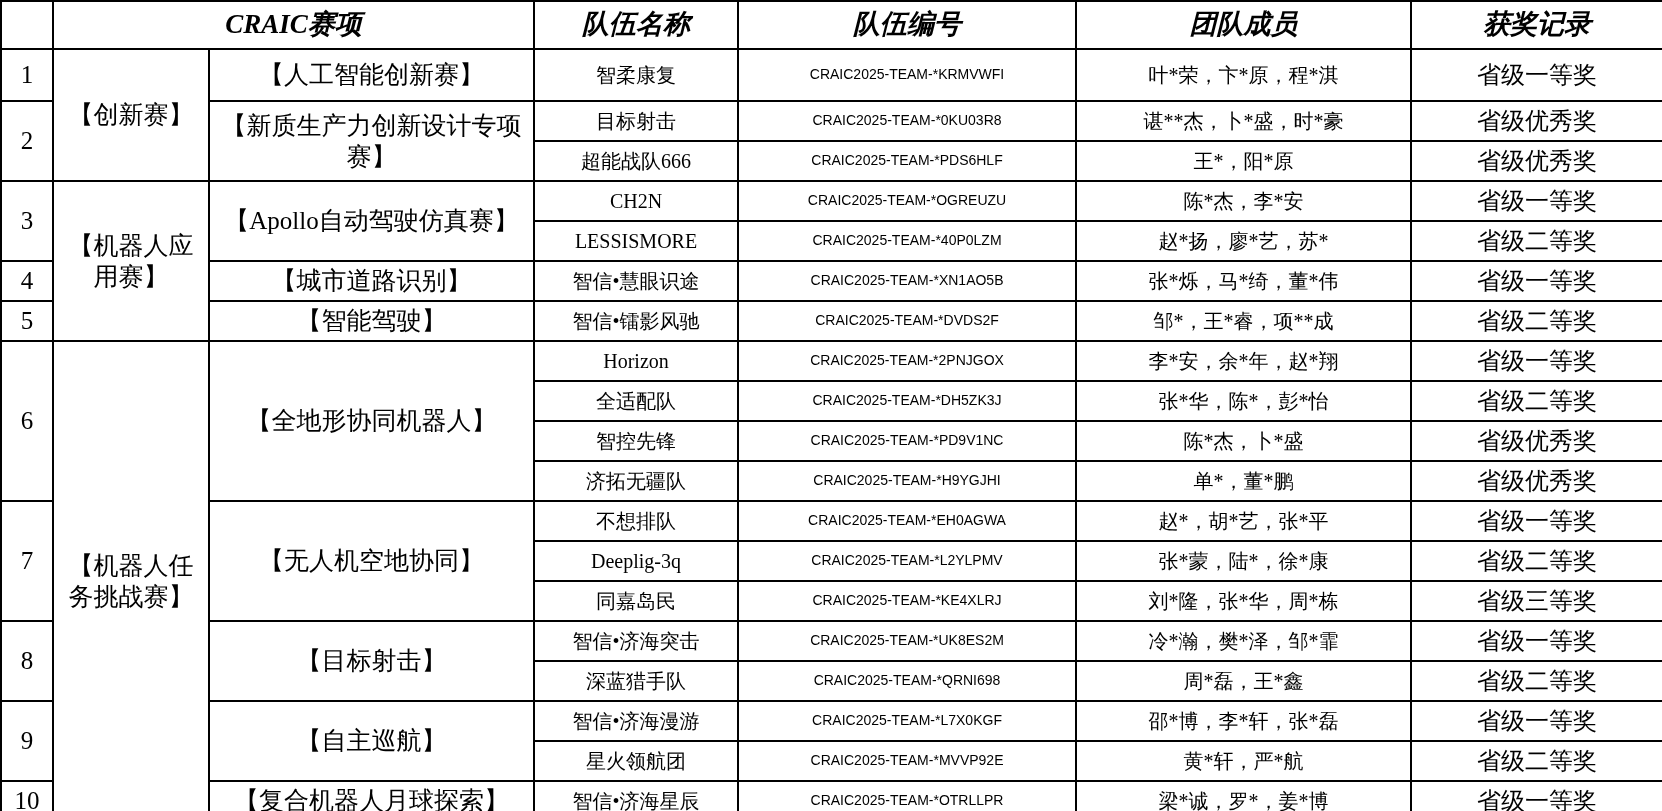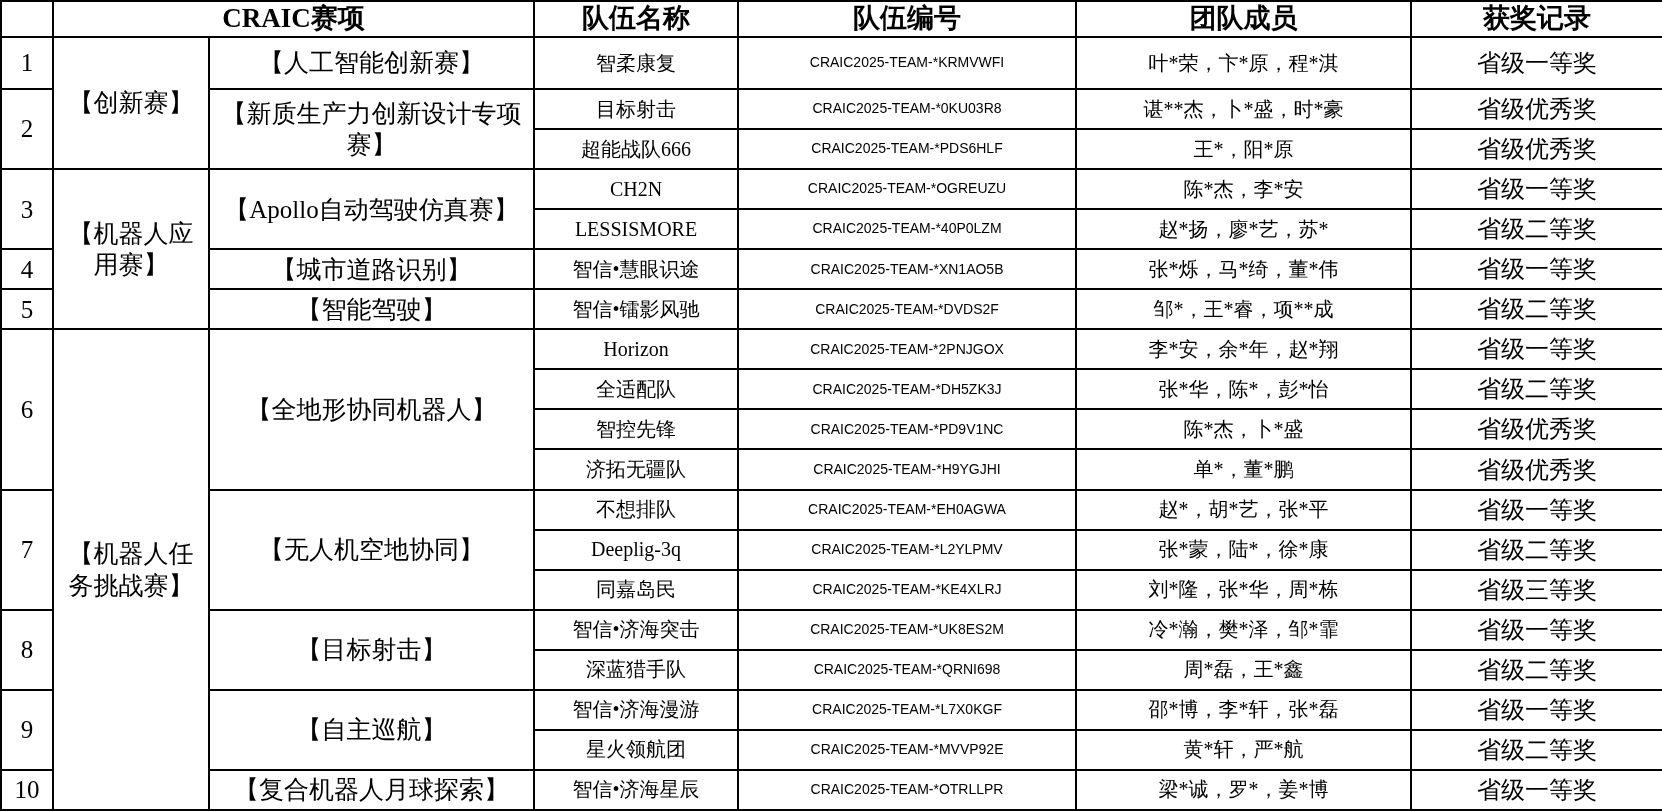--- a/index.html
+++ b/index.html
@@ -20,21 +20,21 @@
   }
   table.award-table th,
   table.award-table td {
     border: 2px solid #000000;
     padding: 0 4px;
     text-align: center;
     vertical-align: middle;
     overflow: hidden;
     line-height: 1.25;
   }
-  thead tr { height: 36px; }
+  thead tr { height: 48px; font-style: italic; }
   tbody tr { height: 40px; }
   tbody tr.tall { height: 52px; }
   th {
     font-size: 27px;
     font-weight: bold;
     font-family: "Liberation Serif", "DejaVu Serif", serif;
   }
   td.cell-num {
     font-size: 25px;
     font-family: "Liberation Serif", "DejaVu Serif", serif;

